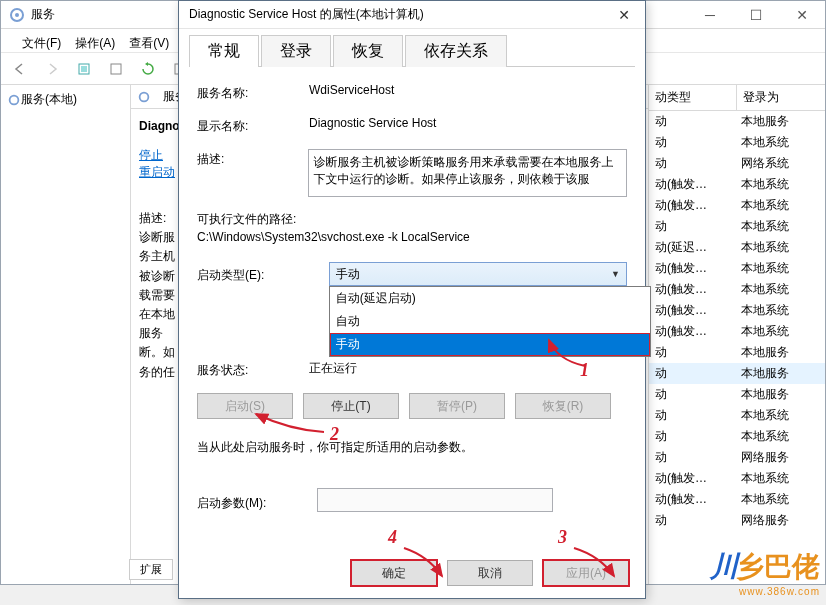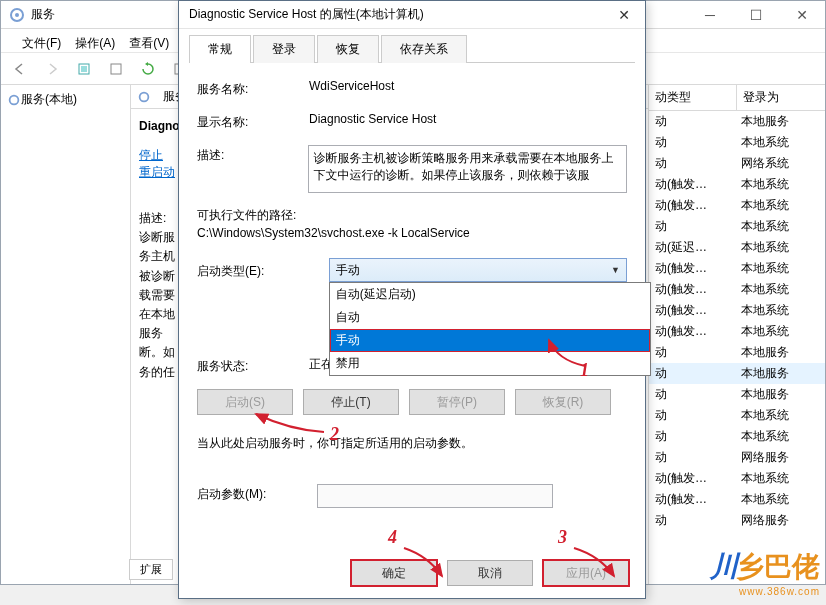--- a/index.html
+++ b/index.html
@@ -33,21 +33,21 @@
 .bg-right-row { display: flex; font-size: 12px; padding: 2px 6px; }
 .bg-right-row .c1 { width: 86px; }
 .bg-right-row .c2 { flex: 1; }
 .bg-right-row.sel { background: #e5f3ff; }
 
 
 .dialog { position: absolute; top: 0; left: 178px; width: 468px; height: 599px; background: #fff; border: 1px solid #5a6f85; box-shadow: 2px 2px 10px rgba(0,0,0,0.2); }
 .dlg-titlebar { height: 28px; display: flex; align-items: center; justify-content: space-between; padding: 0 0 0 10px; background: #fff; border-bottom: 1px solid #e5e5e5; text-align: center; }
 .dlg-close { width: 42px; height: 28px; display: flex; align-items: center; justify-content: center; font-size: 14px; color: #333; }
 .dlg-tabs { display: flex; padding: 6px 10px 0 10px; }
-.dlg-tab { padding: 5px 18px; font-size: 12px; border: 1px solid #ccc; border-bottom: none; background: #f5f5f5; margin-right: 2px; cursor: pointer; }
+.dlg-tab { padding: 5px 18px; font-size: 16px; border: 1px solid #ccc; border-bottom: none; background: #f5f5f5; margin-right: 2px; cursor: pointer; }
 .dlg-tab.active { background: #fff; position: relative; z-index: 2; }
 .dlg-tabline { border-top: 1px solid #ccc; margin: -1px 10px 0 10px; }
 .dlg-body { padding: 16px 18px; }
 .dlg-row { display: flex; margin-bottom: 14px; align-items: flex-start; }
 .dlg-label { width: 112px; font-size: 12px; padding-top: 2px; }
 .dlg-value { flex: 1; font-size: 12px; }
 .dlg-textarea { width: 320px; height: 48px; border: 1px solid #abadb3; padding: 4px; font-size: 12px; background: #fff; overflow-y: scroll; resize: none; font-family: inherit; }
 .dlg-path { font-size: 12px; margin: -4px 0 18px 0; }
 .dlg-dropdown { position: relative; width: 322px; margin-left: 28px; }
 .dlg-dropdown-btn { width: 100%; height: 24px; border: 1px solid #7a9fd4; background: linear-gradient(#eaf3fc, #dcecf9); display: flex; align-items: center; justify-content: space-between; padding: 0 6px; font-size: 12px; }
@@ -282,36 +282,35 @@
       <div class="dlg-label">启动类型(E):</div>
       <div class="dlg-dropdown">
         <div class="dlg-dropdown-btn">
           <span>手动</span>
           <span class="arrow">▼</span>
         </div>
         <div class="dlg-dropdown-list">
           <div class="opt">自动(延迟启动)</div>
           <div class="opt">自动</div>
           <div class="opt sel sel-border">手动</div>
-          <div class="opt">禁用</div>
         </div>
       </div>
     </div>
     <div class="dlg-status">
       <div class="dlg-label">服务状态:</div>
       <div class="dlg-value">正在运行</div>
     </div>
     <div class="dlg-buttons">
       <div class="dlg-btn disabled">启动(S)</div>
       <div class="dlg-btn">停止(T)</div>
       <div class="dlg-btn disabled">暂停(P)</div>
       <div class="dlg-btn disabled">恢复(R)</div>
     </div>
     <div class="dlg-note">当从此处启动服务时，你可指定所适用的启动参数。</div>
-    <div class="dlg-row" style="align-items:flex-start;">
+    <div class="dlg-row" style="align-items:flex-end;">
       <div class="dlg-label" style="width:120px;">启动参数(M):</div>
       <input class="dlg-param-input" disabled="" style="">
     </div>
   </div>
   <div class="dlg-footer">
     <div class="dlg-btn hl">确定</div>
     <div class="dlg-btn">取消</div>
     <div class="dlg-btn disabled hl">应用(A)</div>
   </div>
 </div>

